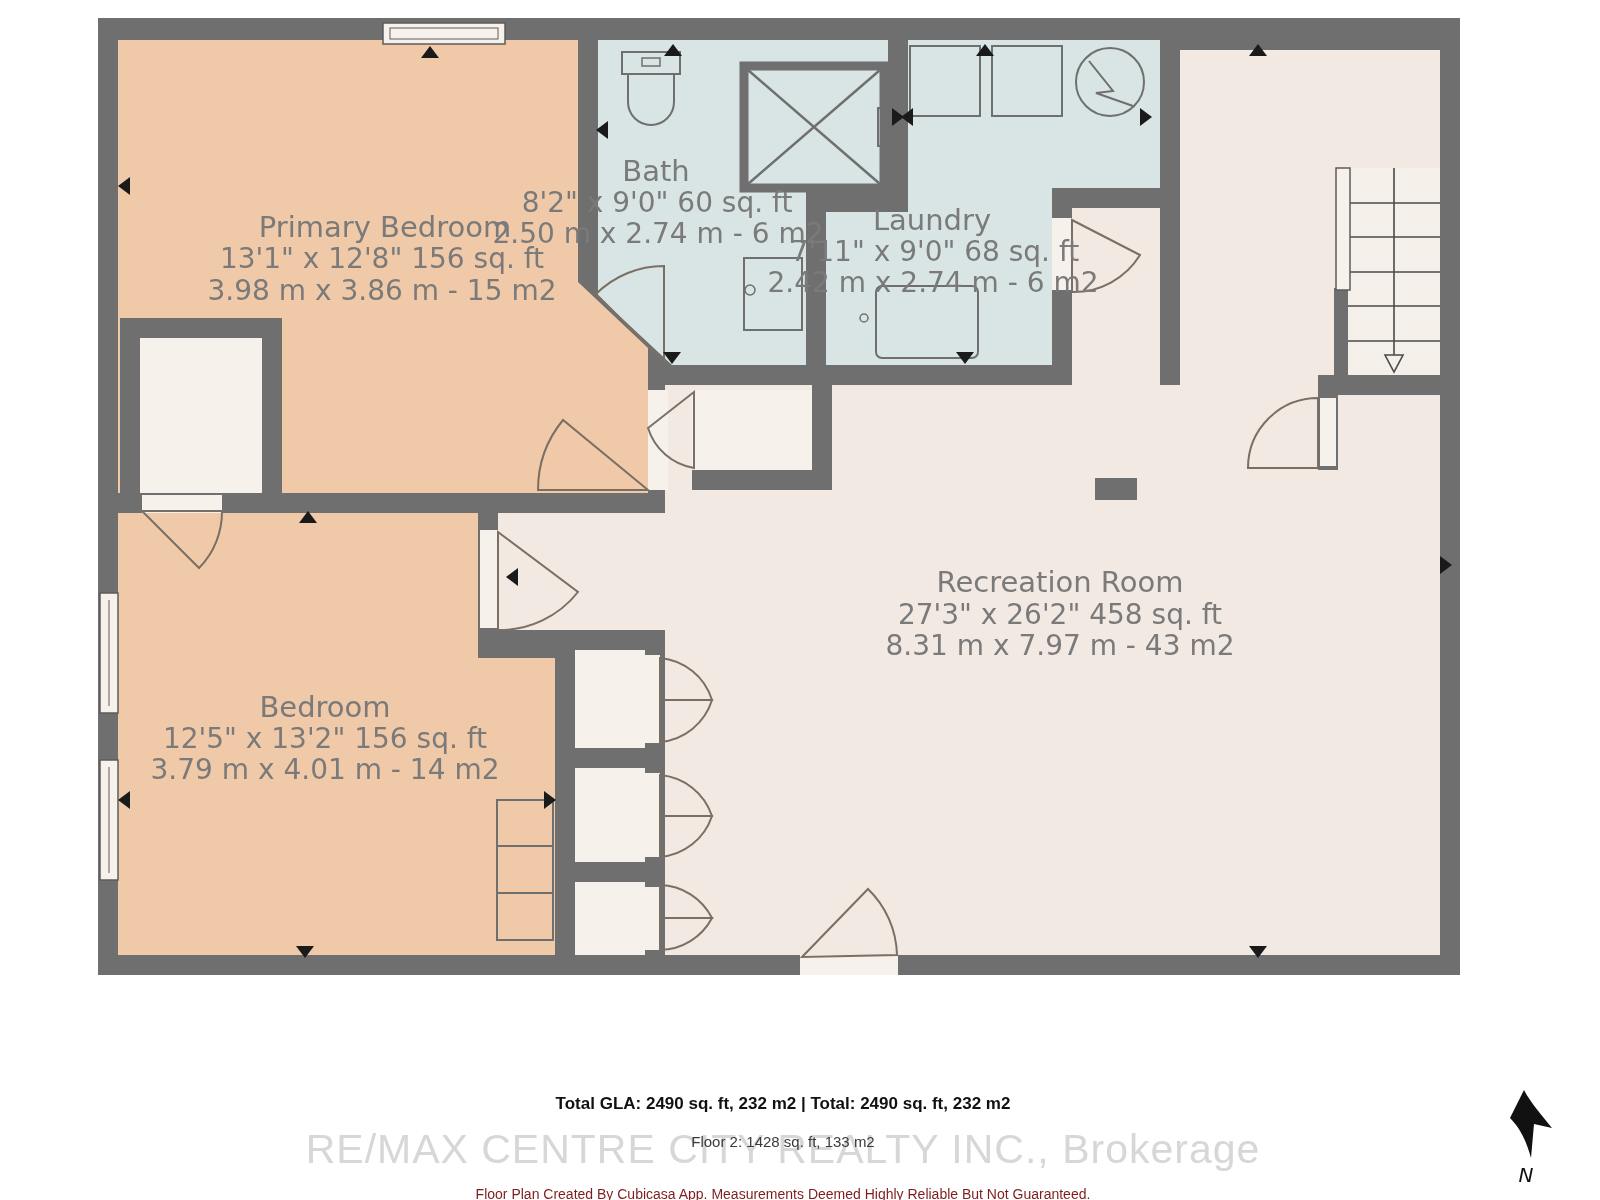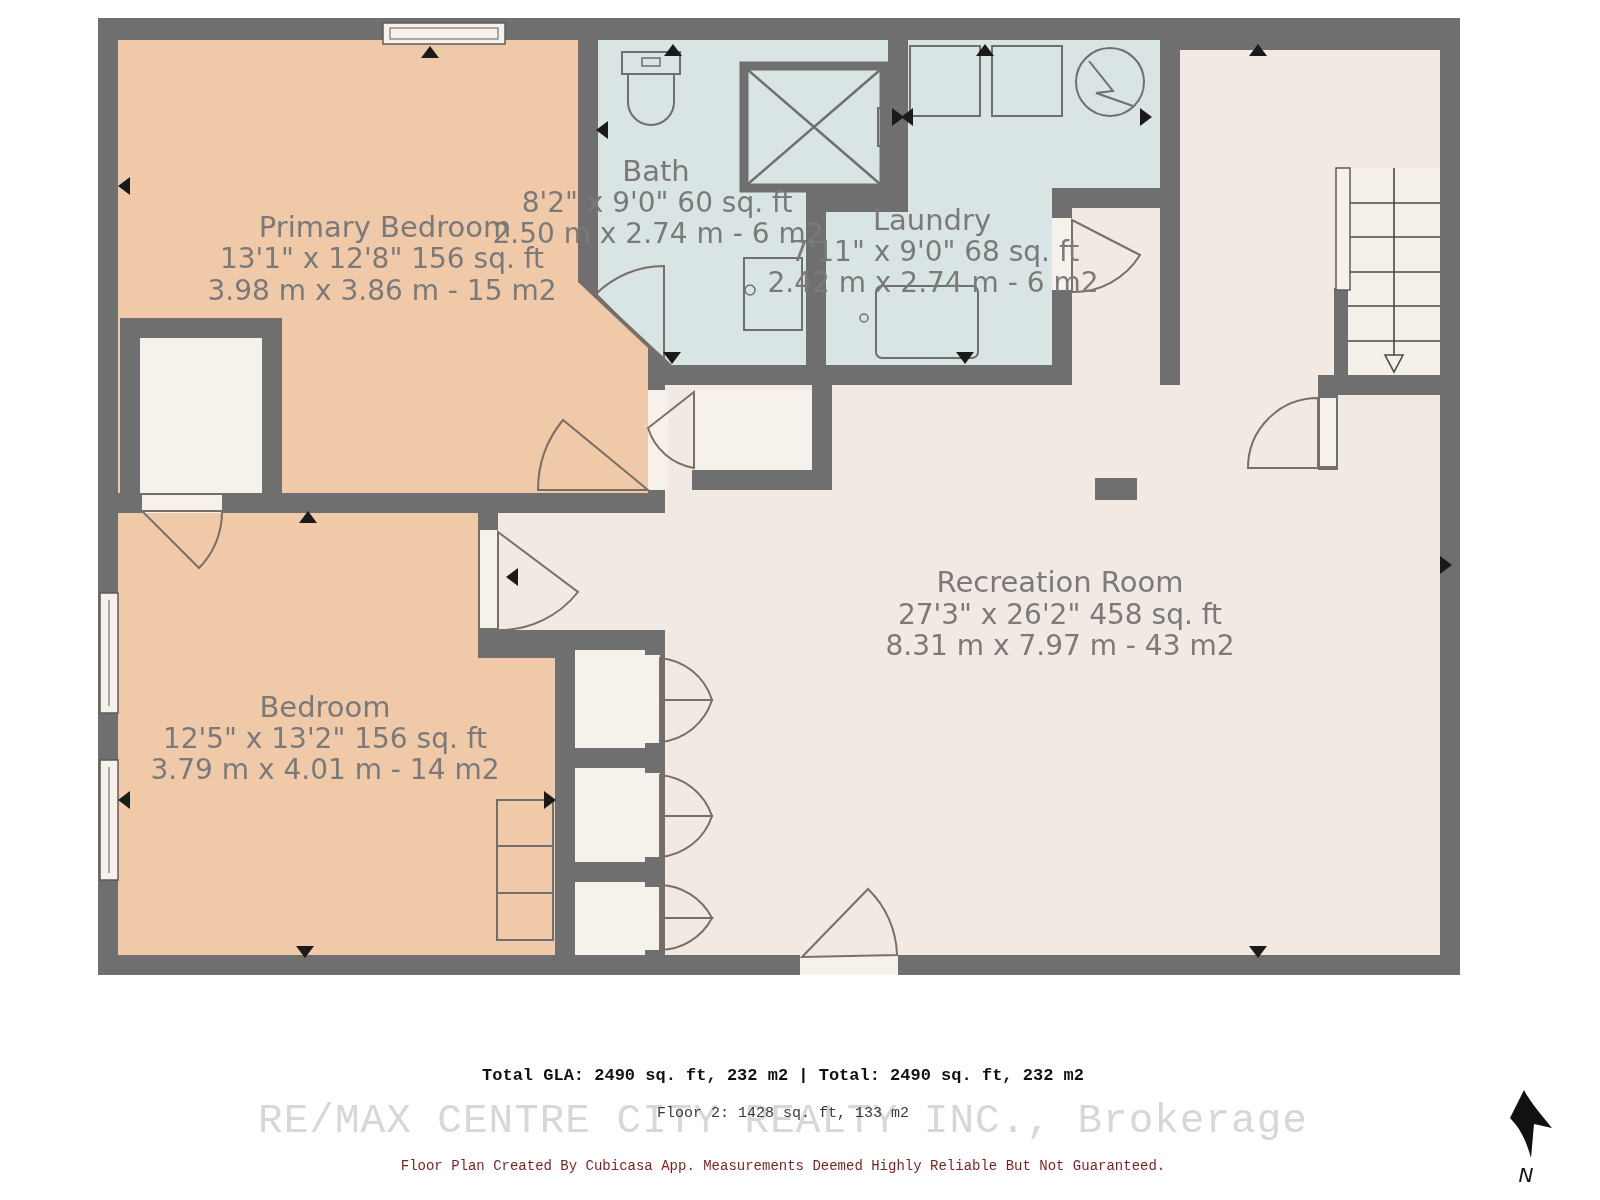--- a/index.html
+++ b/index.html
@@ -3,21 +3,21 @@
 <meta charset="utf-8">
 <style>
   html,body{margin:0;padding:0;background:#ffffff;}
   .page{position:relative;width:1600px;height:1200px;background:#ffffff;overflow:hidden;
         font-family:"DejaVu Sans", sans-serif;}
   svg{position:absolute;left:0;top:0;}
   .room-label{fill:#7a7a7a;font-family:"DejaVu Sans",sans-serif;}
   .room-name{font-size:29px;}
   .room-dim{font-size:28px;}
   .footer-line{position:absolute;left:0;width:1566px;text-align:center;
-               font-family:Liberation Mono, monospace;}
+               font-family:Liberation Sans, sans-serif;margin-top:28px;}
   .total{top:1066px;font-size:17px;font-weight:bold;color:#111;z-index:5;}
   .floor1{top:1087px;font-size:15px;color:#222;z-index:5;}
   .floor2{top:1105px;font-size:15px;color:#3a3a3a;z-index:5;}
   .watermark{top:1098px;font-size:41px;color:#d7d7d7;z-index:4;white-space:nowrap;letter-spacing:1px;}
   .credit{top:1158px;font-size:14px;color:#7f1d1d;z-index:5;}
 </style>
 </head>
 <body>
 
 <div class="page">

